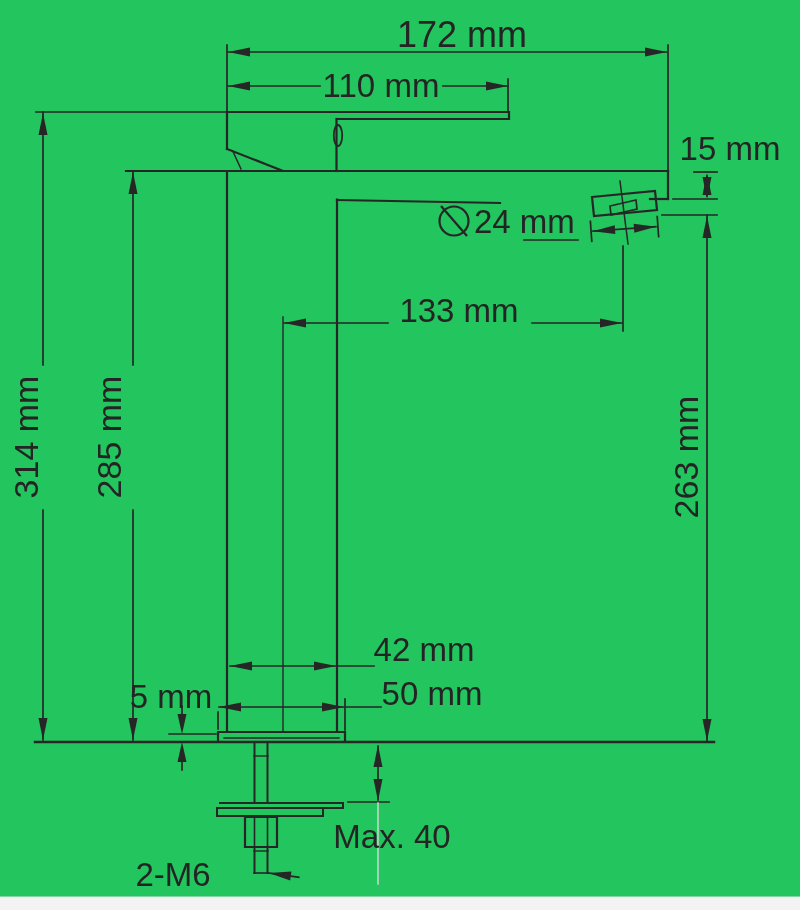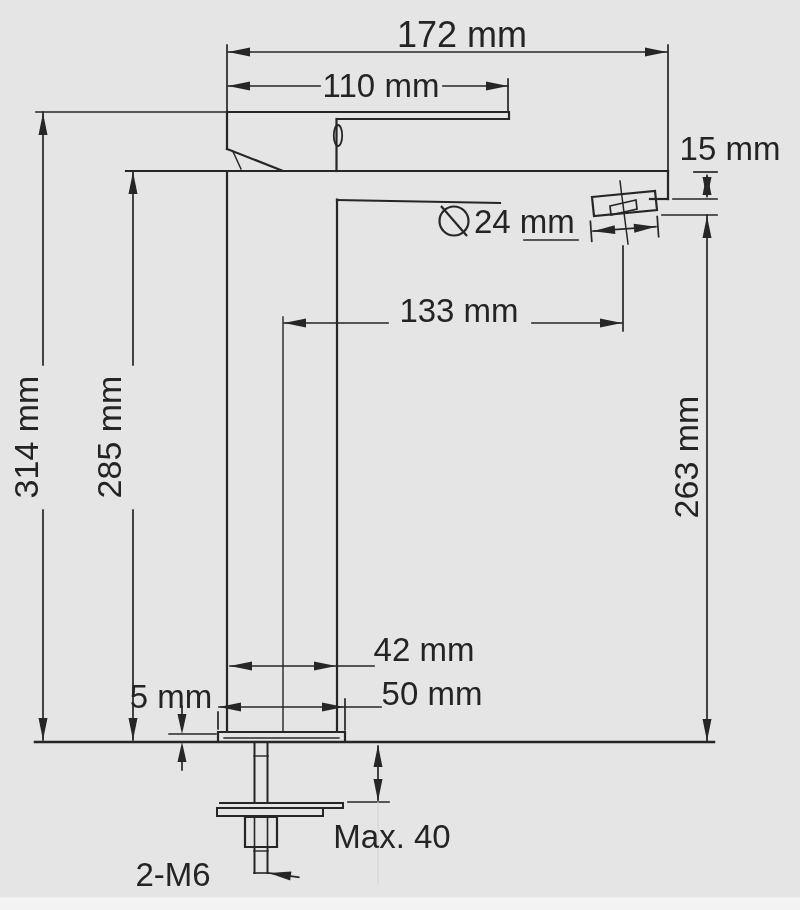--- a/index.html
+++ b/index.html
@@ -1,20 +1,20 @@
 <!DOCTYPE html>
 <html><head>
 <meta charset="utf-8">
 <style>
   html, body { margin: 0; padding: 0; background: #ffffff; }
   .stage {
     position: relative;
     width: 800px;
     height: 910px;
-    background: #e5e5e5;
+    background: #22c55e;
     overflow: hidden;
     font-family: "Liberation Sans", sans-serif;
   }
   svg text {
     font-family: "Liberation Sans", sans-serif;
     fill: #242424;
     font-size: 33px;
   }
   svg text.big { font-size: 36px; }
   svg text.vert { font-size: 34px; }

